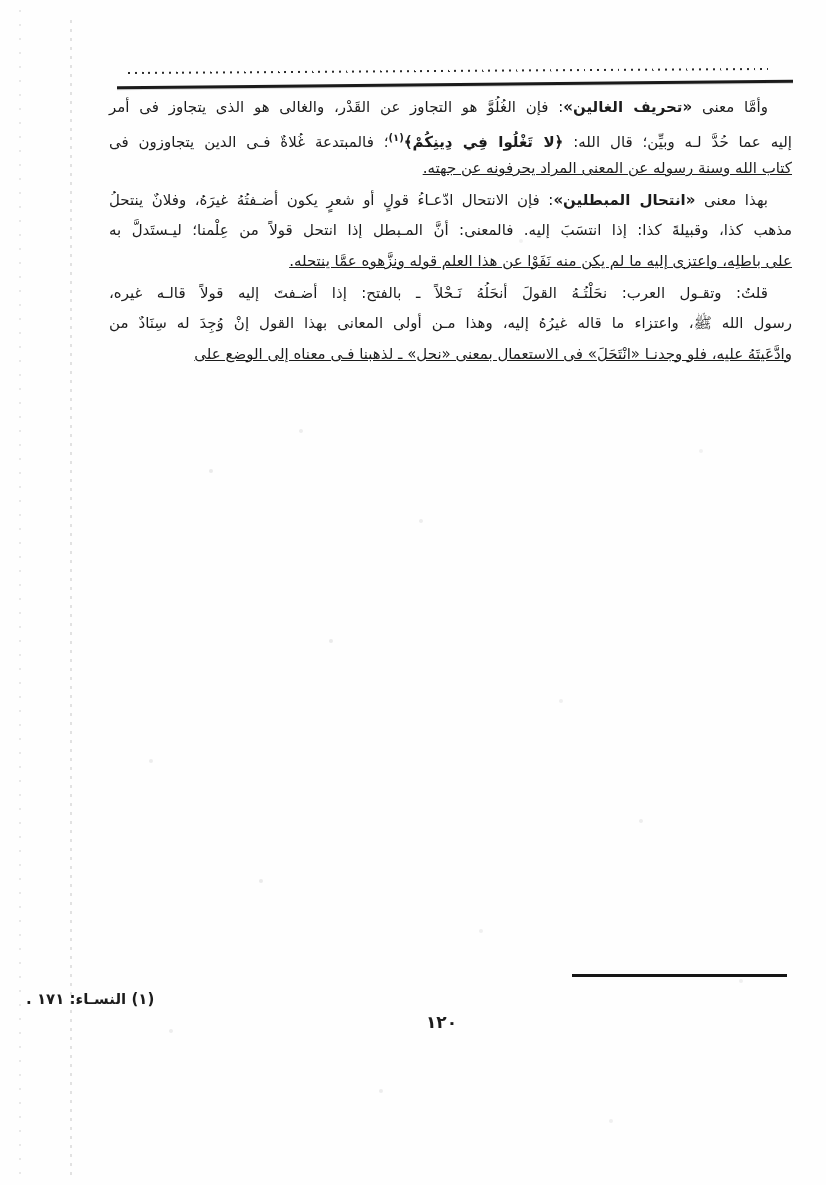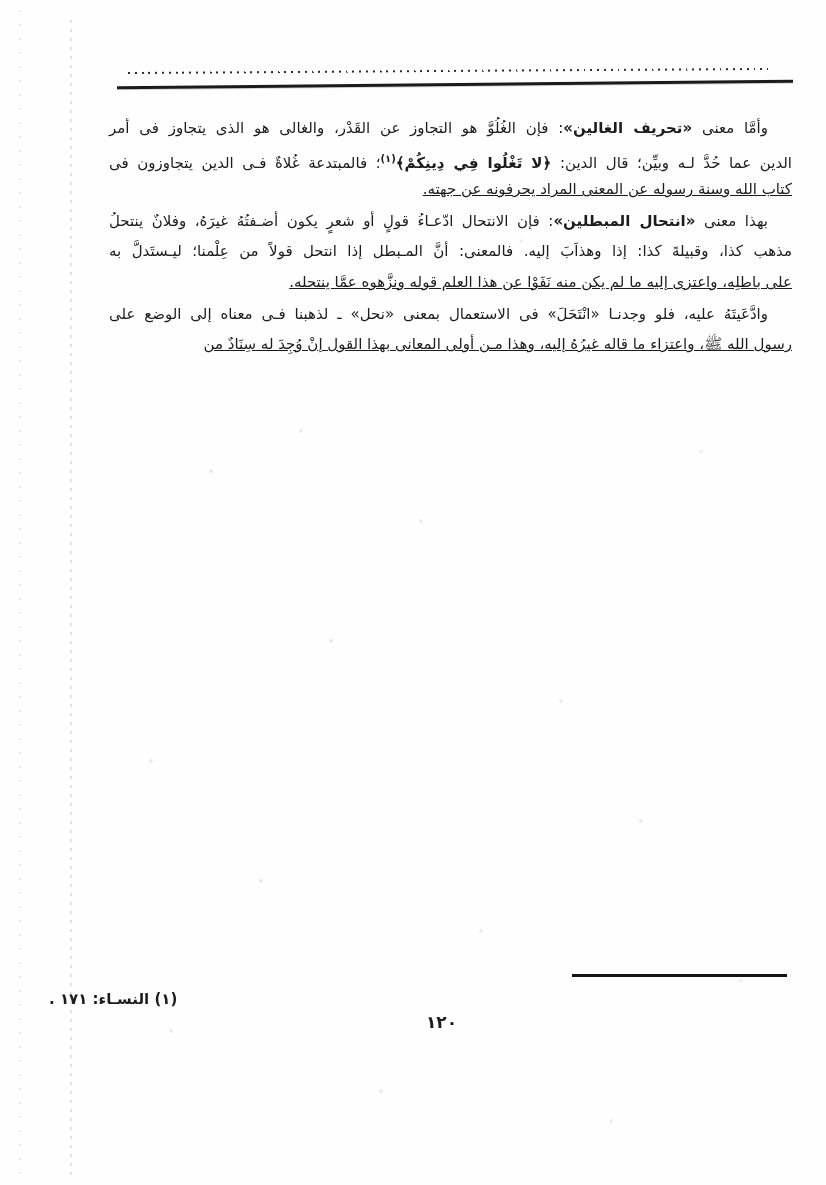--- a/index.html
+++ b/index.html
@@ -20,21 +20,21 @@
     transform:rotate(-0.38deg);
   }
   .solid-rule{
     position:absolute;left:117px;top:83px;width:676px;height:2.6px;
     background:#1b1b1b;
     transform:rotate(-0.55deg);
     box-shadow:0 1px 0 rgba(0,0,0,0.15);
   }
   
   .text-block{
-    position:absolute;right:34px;top:113px;width:683px;
+    position:absolute;right:34px;top:92px;width:683px;
     font-size:15px;line-height:30.6px;
     text-align:justify;
   }
   .para{margin:0 0 1px 0;}
   .para .line{
     text-align:justify;
     text-align-last:justify;
     white-space:normal;
     height:30.6px;overflow:visible;
   }
@@ -44,21 +44,21 @@
   .seg-sup{font-size:10px;vertical-align:super;font-weight:700;letter-spacing:-0.5px;}
   
   .footnote-rule{
     position:absolute;left:572px;top:974px;width:215px;height:2.5px;
     background:#151515;
   }
   .footnote{
     position:absolute;left:0;top:986px;width:790px;
     text-align:left;direction:rtl;
     font-size:15px;font-weight:700;line-height:26px;
-    padding-left:49px;box-sizing:border-box;
+    padding-left:26px;box-sizing:border-box;
   }
   
   .page-number{
     position:absolute;left:0;top:1012px;width:883px;
     text-align:center;
     font-size:17px;font-weight:700;letter-spacing:1px;
   }
   
   .noise-col-a{
     position:absolute;left:19px;top:10px;width:2px;height:1165px;
@@ -92,31 +92,32 @@
   <div class="noise-col-a"></div>
   <div class="noise-col-b"></div>
   <div class="speckles"></div>
 
   <div class="dotted-rule"></div>
   <div class="solid-rule"></div>
 
   <div class="text-block">
       <div class="para">
         <div class="line"><span>وأمَّا معنى </span><span class="seg-b">«تحريف الغالين»</span><span>: فإن الغُلُوَّ هو التجاوز عن القَدْر، والغالى هو الذى يتجاوز فى أمر</span></div>
-        <div class="line"><span>الدين عما حُدَّ لـه وبيِّن؛ قال الدين: </span><span class="seg-b">﴿لا تَغْلُوا فِي دِينِكُمْ﴾</span><span class="seg-sup">(١)</span><span>؛ فالمبتدعة غُلاةٌ فـى الدين يتجاوزون فى</span></div>
+        <div class="line"><span>إليه عما حُدَّ لـه وبيِّن؛ قال الله: </span><span class="seg-b">﴿لا تَغْلُوا فِي دِينِكُمْ﴾</span><span class="seg-sup">(١)</span><span>؛ فالمبتدعة غُلاةٌ فـى الدين يتجاوزون فى</span></div>
         <div class="line"><span>كتاب الله وسنة رسوله عن المعنى المراد يحرفونه عن جهته.</span></div>
       </div>
       <div class="para">
         <div class="line"><span>بهذا معنى </span><span class="seg-b">«انتحال المبطلين»</span><span>: فإن الانتحال ادّعـاءُ قولٍ أو شعرٍ يكون أضـفتُهُ غيرَهُ، وفلانٌ ينتحلُ</span></div>
-        <div class="line"><span>مذهب كذا، وقبيلةَ كذا: إذا وهذاَبَ إليه. فالمعنى: أنَّ المـبطل إذا انتحل قولاً من عِلْمنا؛ ليـستَدلَّ به</span></div>
+        <div class="line"><span>مذهب كذا، وقبيلةَ كذا: إذا انتسَبَ إليه. فالمعنى: أنَّ المـبطل إذا انتحل قولاً من عِلْمنا؛ ليـستَدلَّ به</span></div>
         <div class="line"><span>على باطلِه، واعتزى إليه ما لم يكن منه نَفَوْا عن هذا العلم قوله ونزَّهوه عمَّا ينتحله.</span></div>
       </div>
       <div class="para">
+        <div class="line"><span>قلتُ: وتقـول العرب: نحَلْتُـهُ القولَ أنحَلُهُ نَـحْلاً ـ بالفتح: إذا أضـفتَ إليه قولاً قالـه غيره،</span></div>
+        <div class="line"><span>رسول الله ﷺ، واعتزاء ما قاله غيرُهُ إليه، وهذا مـن أولى المعانى بهذا القول إنْ وُجِدَ له سِنَادٌ من</span></div>
         <div class="line"><span>وادَّعَيتَهُ عليه، فلو وجدنـا «انْتَحَلَ» فى الاستعمال بمعنى «نحل» ـ لذهبنا فـى معناه إلى الوضع على</span></div>
-        <div class="line"><span>رسول الله ﷺ، واعتزاء ما قاله غيرُهُ إليه، وهذا مـن أولى المعانى بهذا القول إنْ وُجِدَ له سِنَادٌ من</span></div>
       </div>
     </div>
 
   <div class="footnote-rule"></div>
   <div class="footnote"><span>(١)</span> <span>النسـاء: ١٧١ .</span></div>
 
   <div class="page-number">١٢٠</div>
 
 </div>
 

